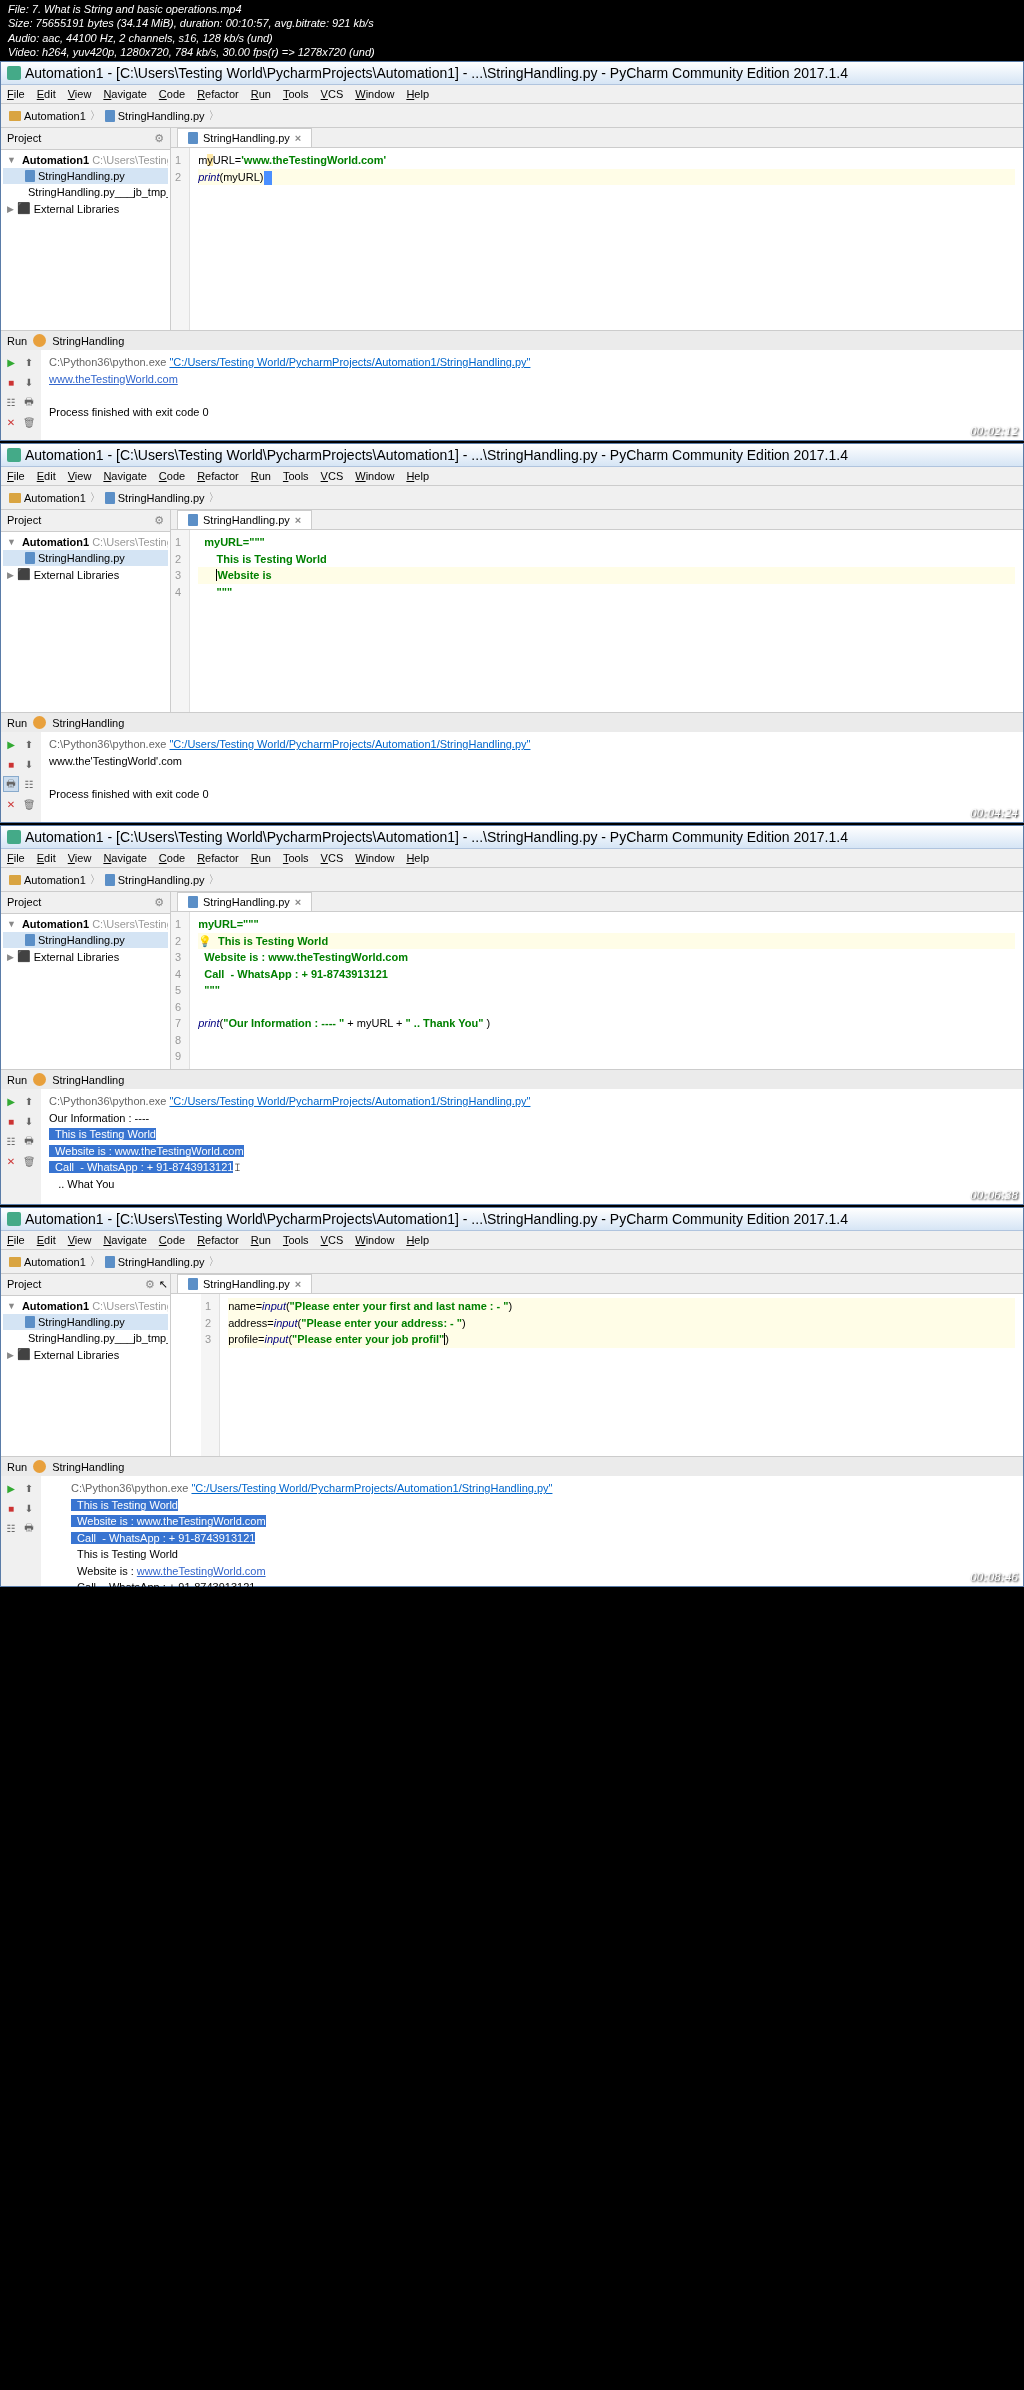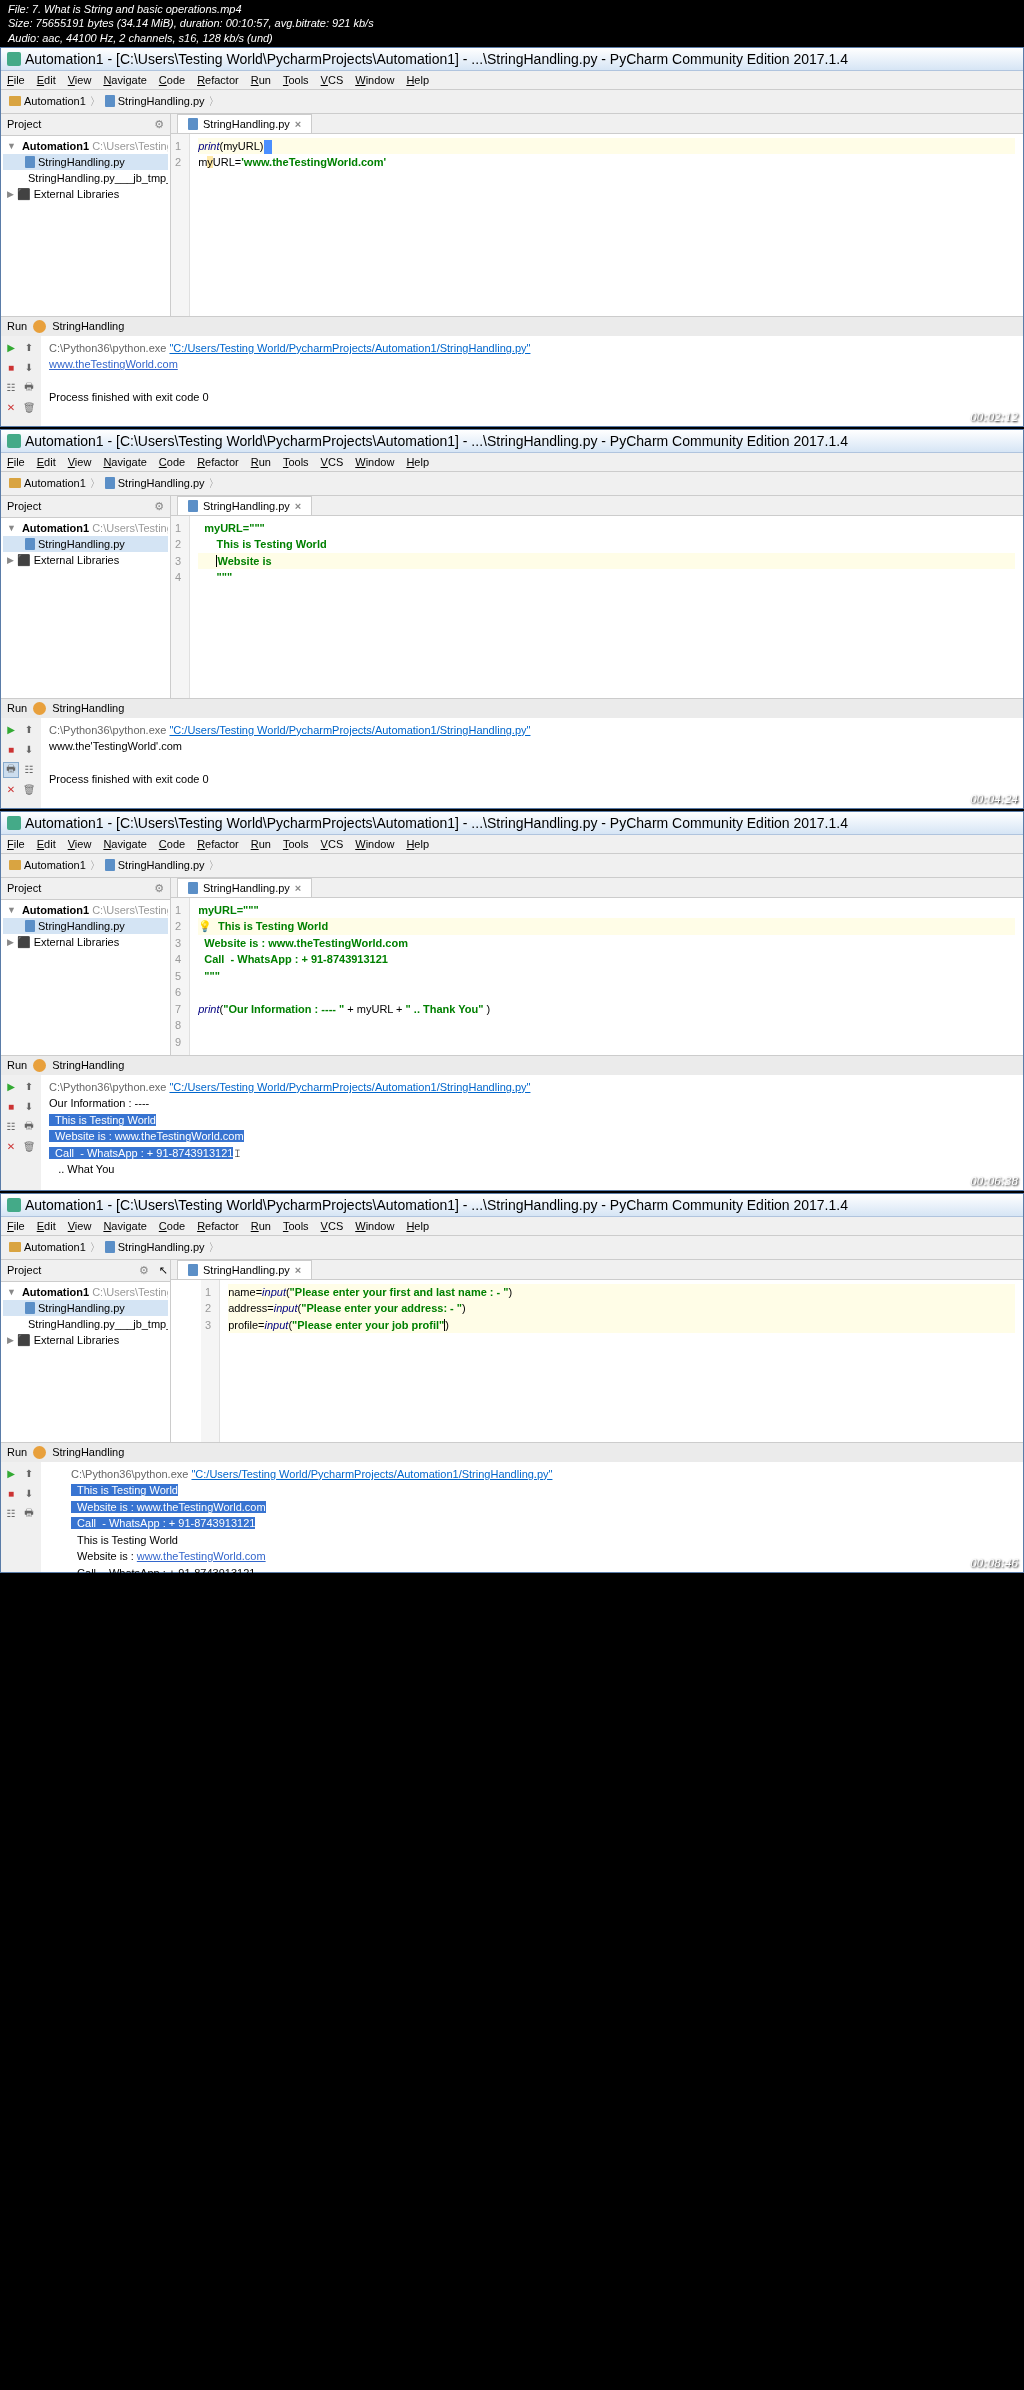--- a/index.html
+++ b/index.html
@@ -13,21 +13,21 @@
 .menubar{background:#f0f0f0;padding:3px 6px;display:flex;gap:12px;border-bottom:1px solid #ccc}
 .menubar span{cursor:default}
 .menubar span::first-letter{text-decoration:underline}
 .breadcrumb{background:#f0f0f0;padding:4px 8px;border-bottom:1px solid #ccc;display:flex;align-items:center;gap:4px}
 .bc-item{display:inline-flex;align-items:center;gap:3px}
 .bc-folder{width:12px;height:10px;background:#d9a441;border-radius:1px}
 .bc-arrow{color:#888}
 .bc-file{width:10px;height:12px;background:#5b8fc7;border-radius:1px}
 .split{display:flex}
 .left-panel{width:170px;background:#fff;border-right:1px solid #ccc}
-.proj-header{background:#f0f0f0;padding:4px 6px;display:flex;align-items:center;gap:6px;border-bottom:1px solid #ccc}
+.proj-header{background:#f0f0f0;padding:4px 6px;display:flex;gap:0;border-bottom:1px solid #ccc}
 .proj-header .gear{color:#888}
 .proj-tree{padding:2px;font-size:11px}
 .tree-row{padding:2px 4px;display:flex;align-items:center;gap:3px;white-space:nowrap;overflow:hidden}
 .tree-row.sel{background:#d4e4f4}
 .tree-exp{color:#888;font-size:9px}
 .right-panel{flex:1;display:flex;flex-direction:column}
 .tab-bar{background:#f0f0f0;padding:0 6px;display:flex;border-bottom:1px solid #ccc}
 .tab{background:#fff;border:1px solid #ccc;border-bottom:none;padding:3px 10px;display:flex;align-items:center;gap:5px;font-size:11px}
 .tab .x{color:#888;font-weight:bold}
 .editor{display:flex;background:#fff;font-family:'Courier New',monospace;font-size:12px;flex:1;min-height:100px}
@@ -53,20 +53,21 @@
 .timestamp{position:absolute;bottom:2px;right:6px;color:#fff;font-style:italic;font-family:Georgia,serif;font-size:13px;text-shadow:1px 1px 2px #000}
 .ide{display:flex;flex-direction:column}
 </style>
 </head>
 <body>
 
 <div class="header-text">
   <div>File: 7. What is String and basic operations.mp4</div>
   <div>Size: 75655191 bytes (34.14 MiB), duration: 00:10:57, avg.bitrate: 921 kb/s</div>
   <div>Audio: aac, 44100 Hz, 2 channels, s16, 128 kb/s (und)</div>
+  <div>Video: h264, yuv420p, 1280x720, 784 kb/s, 30.00 fps(r) =&gt; 1278x720 (und)</div>
 </div>
 
 <div class="shot">
 <div class="window ide" style="height:380px">
   <div class="titlebar">
     <div class="icon"></div>
     <span class="titlebar-text">Automation1 - [C:\Users\Testing World\PycharmProjects\Automation1] - ...\StringHandling.py - PyCharm Community Edition 2017.1.4</span>
   </div>
   <div class="menubar">
     <span>File</span>
@@ -128,22 +129,22 @@
               <span>StringHandling.py</span>
               <span class="x">×</span>
             </div>
           </div>
       <div class="editor">
         <div class="gutter">
               <div>1</div>
               <div>2</div>
             </div>
         <div class="code">
+          <div class="code-line"><span>m</span><span style="background:#ffe9a8">y</span><span>URL=</span><span class="str">'www.theTestingWorld.com'</span></div>
           <div class="code-line hl"><span class="fn">print</span><span>(myURL)</span><span class="cursor-block"></span></div>
-          <div class="code-line"><span>m</span><span style="background:#ffe9a8">y</span><span>URL=</span><span class="str">'www.theTestingWorld.com'</span></div>
         </div>
       </div>
     </div>
   </div>
   <div class="run-bar">
         <span>Run</span>
         <span class="run-ico"></span>
         <span>StringHandling</span>
       </div>
   <div class="console-wrap" style="height:90px">

